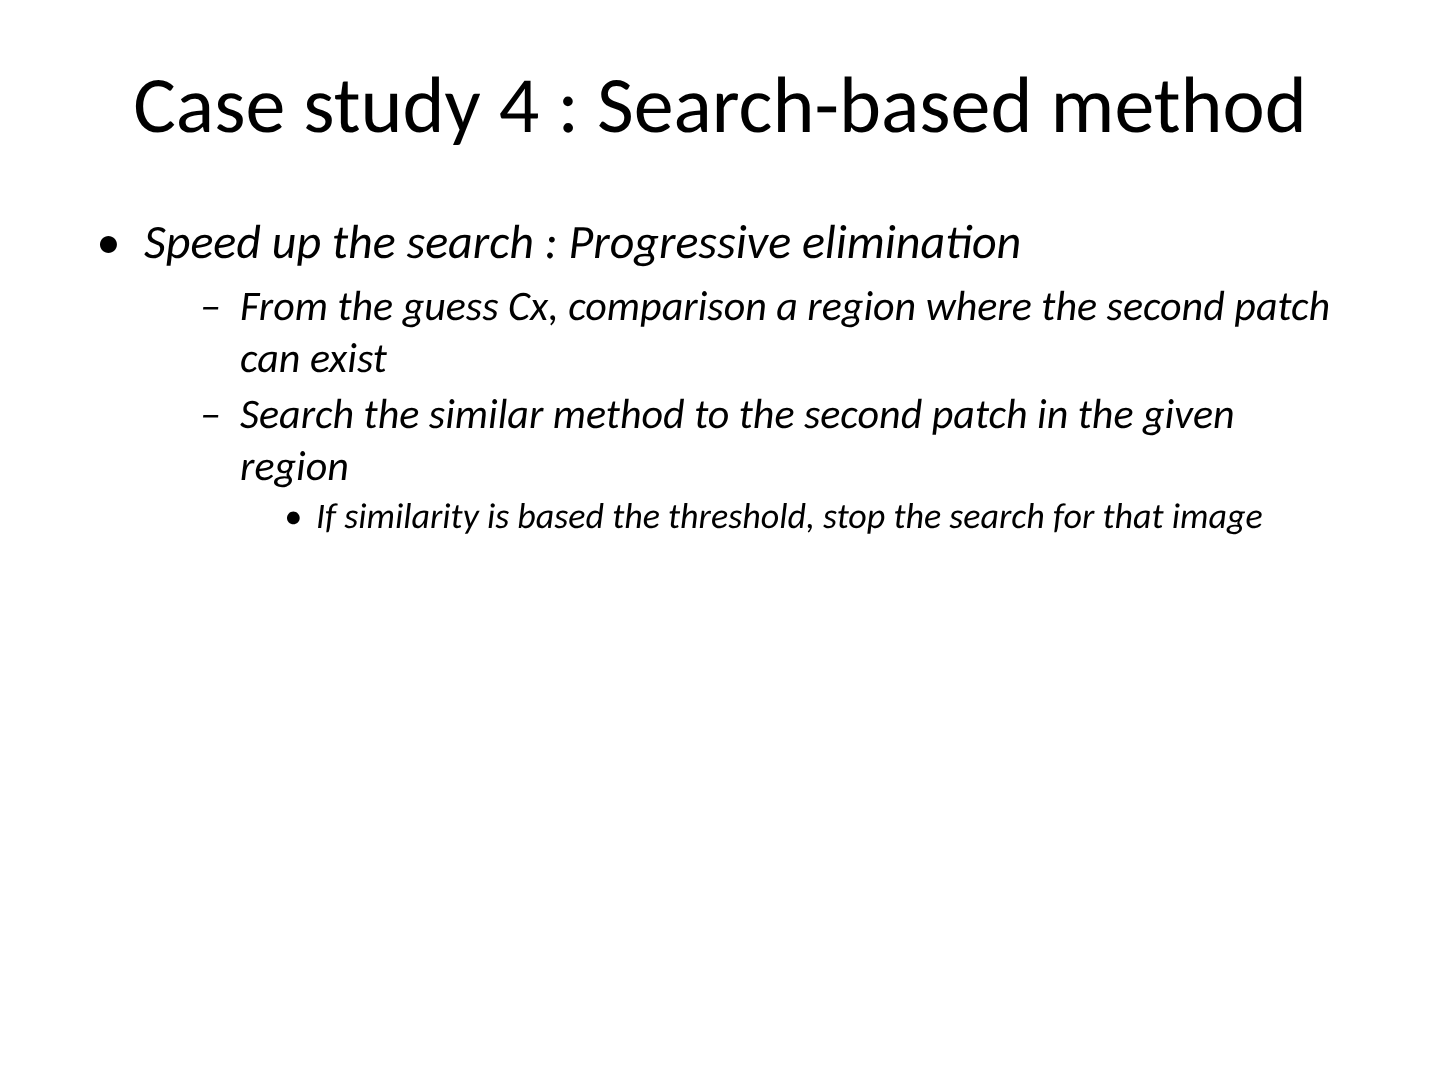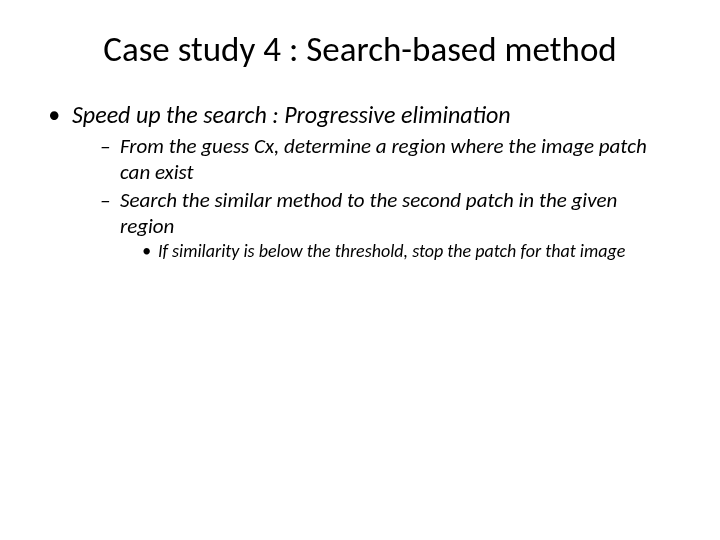--- a/index.html
+++ b/index.html
@@ -12,21 +12,21 @@
     color: #000;
   }
   .slide {
     width: 720px;
     height: 540px;
     position: relative;
     box-sizing: border-box;
     padding: 24px 40px 0 40px;
   }
   .title {
-    font-size: 35px;
+    font-size: 40px;
     font-weight: 400;
     text-align: center;
     margin: 4px 0 30px 0;
     letter-spacing: 0px;
   }
   ul.level1 {
     list-style: none;
     padding: 0;
     margin: 0 13px 0 8px;
     font-size: 24px;
@@ -88,26 +88,26 @@
 <body>
 
 <div class="slide">
   <div class="title">Case study 4 : Search-based method</div>
 
   <ul class="level1">
     <li>
       <span>Speed up the search : Progressive elimination</span>
       <ul class="level2">
         <li>
-          <span>From the guess Cx, determine a region where the image patch can exist</span>
+          <span>From the guess Cx, comparison a region where the second patch can exist</span>
         </li>
         <li>
           <span>Search the similar method to the second patch in the given region</span>
           <ul class="level3">
             <li>
-              <span>If similarity is below the threshold, stop the patch for that image</span>
+              <span>If similarity is based the threshold, stop the search for that image</span>
             </li>
           </ul>
         </li>
       </ul>
     </li>
   </ul>
 </div>
 
 </body></html>

